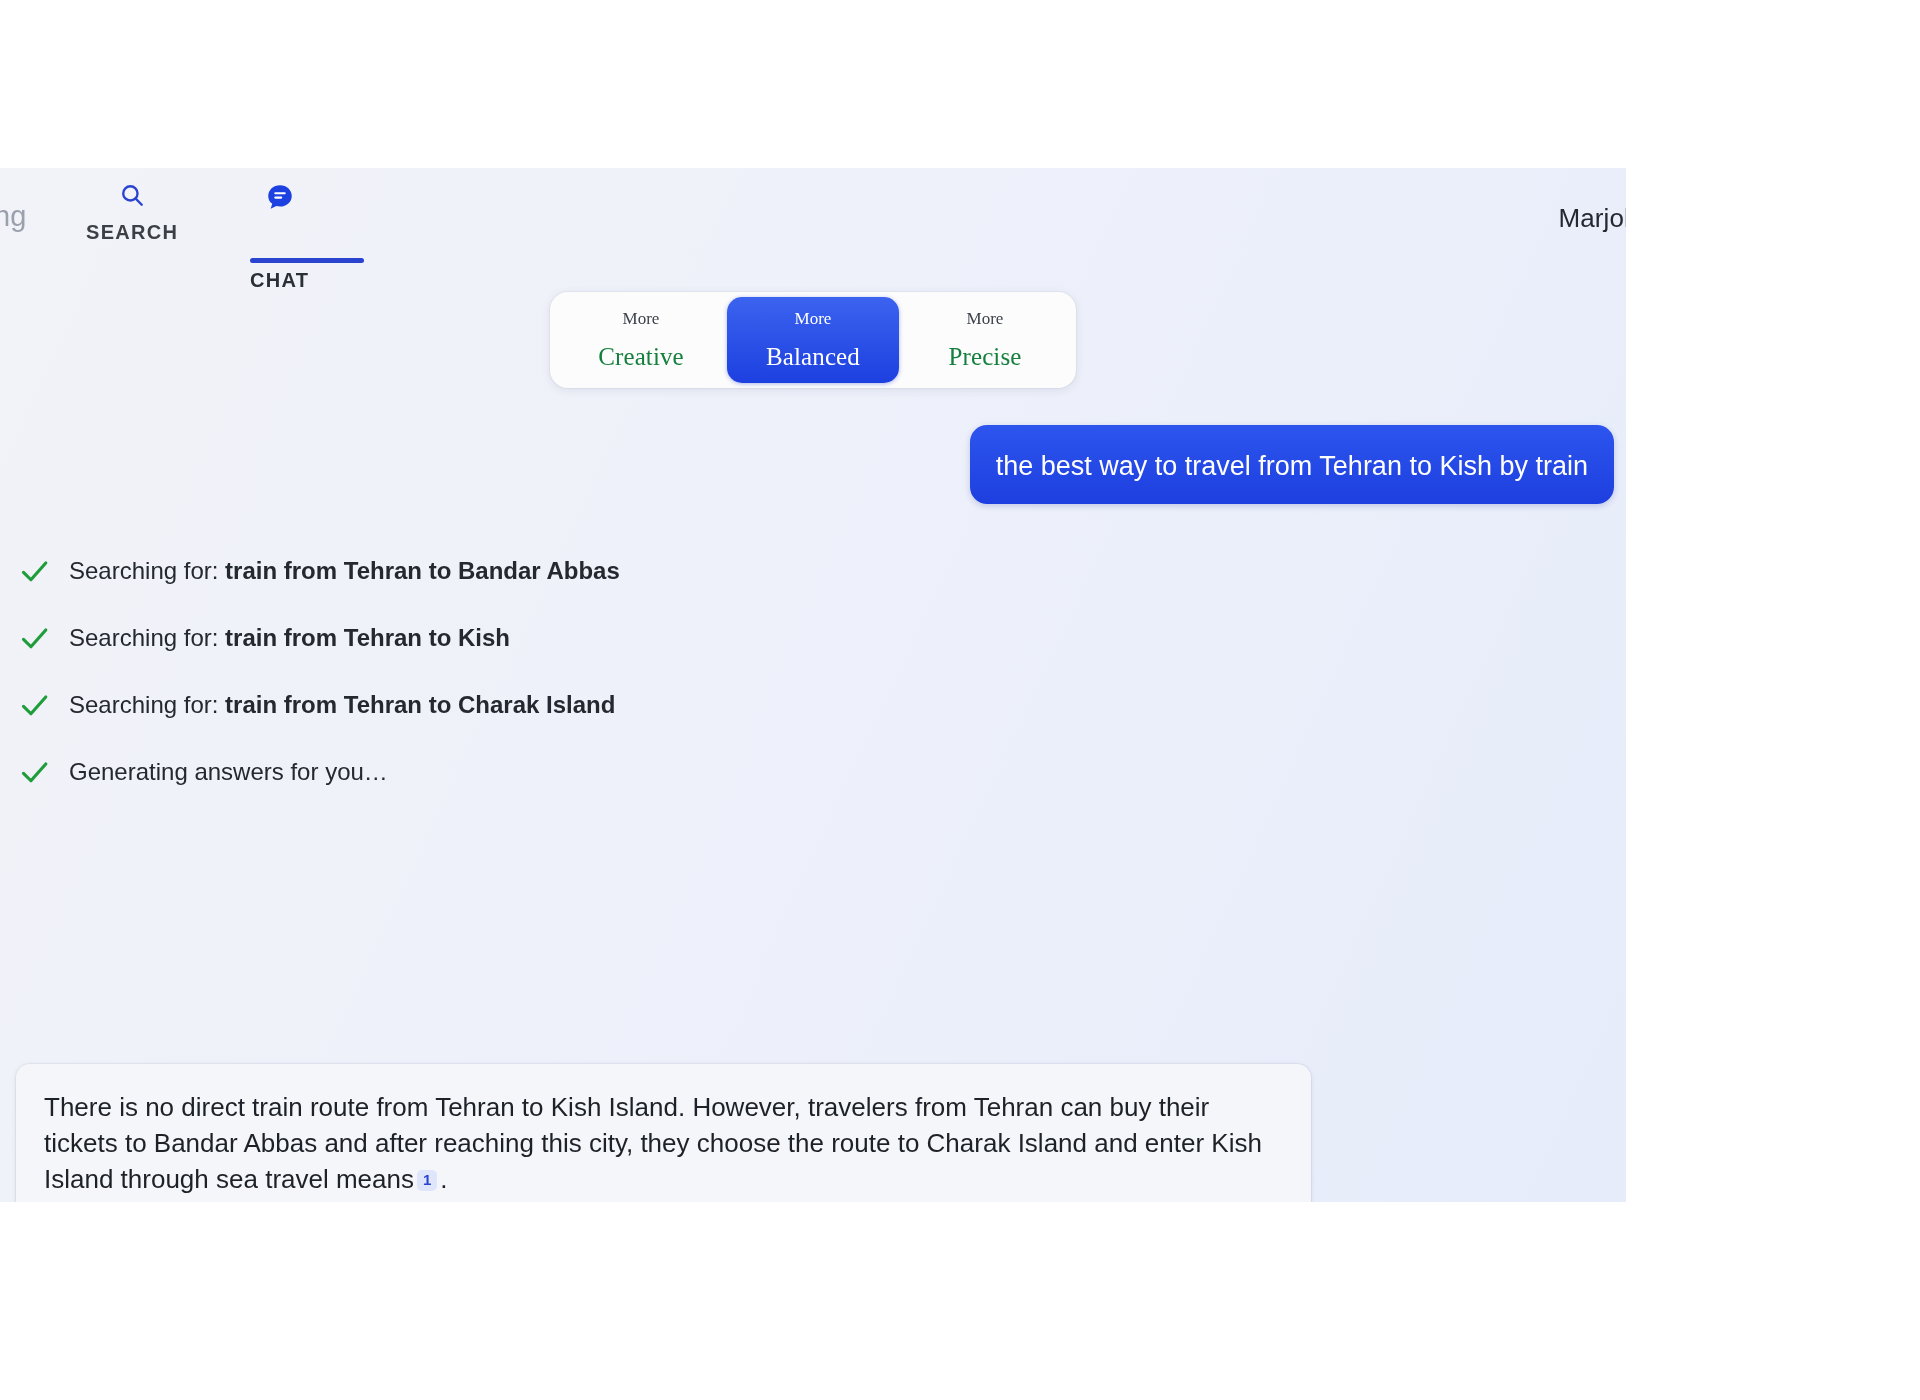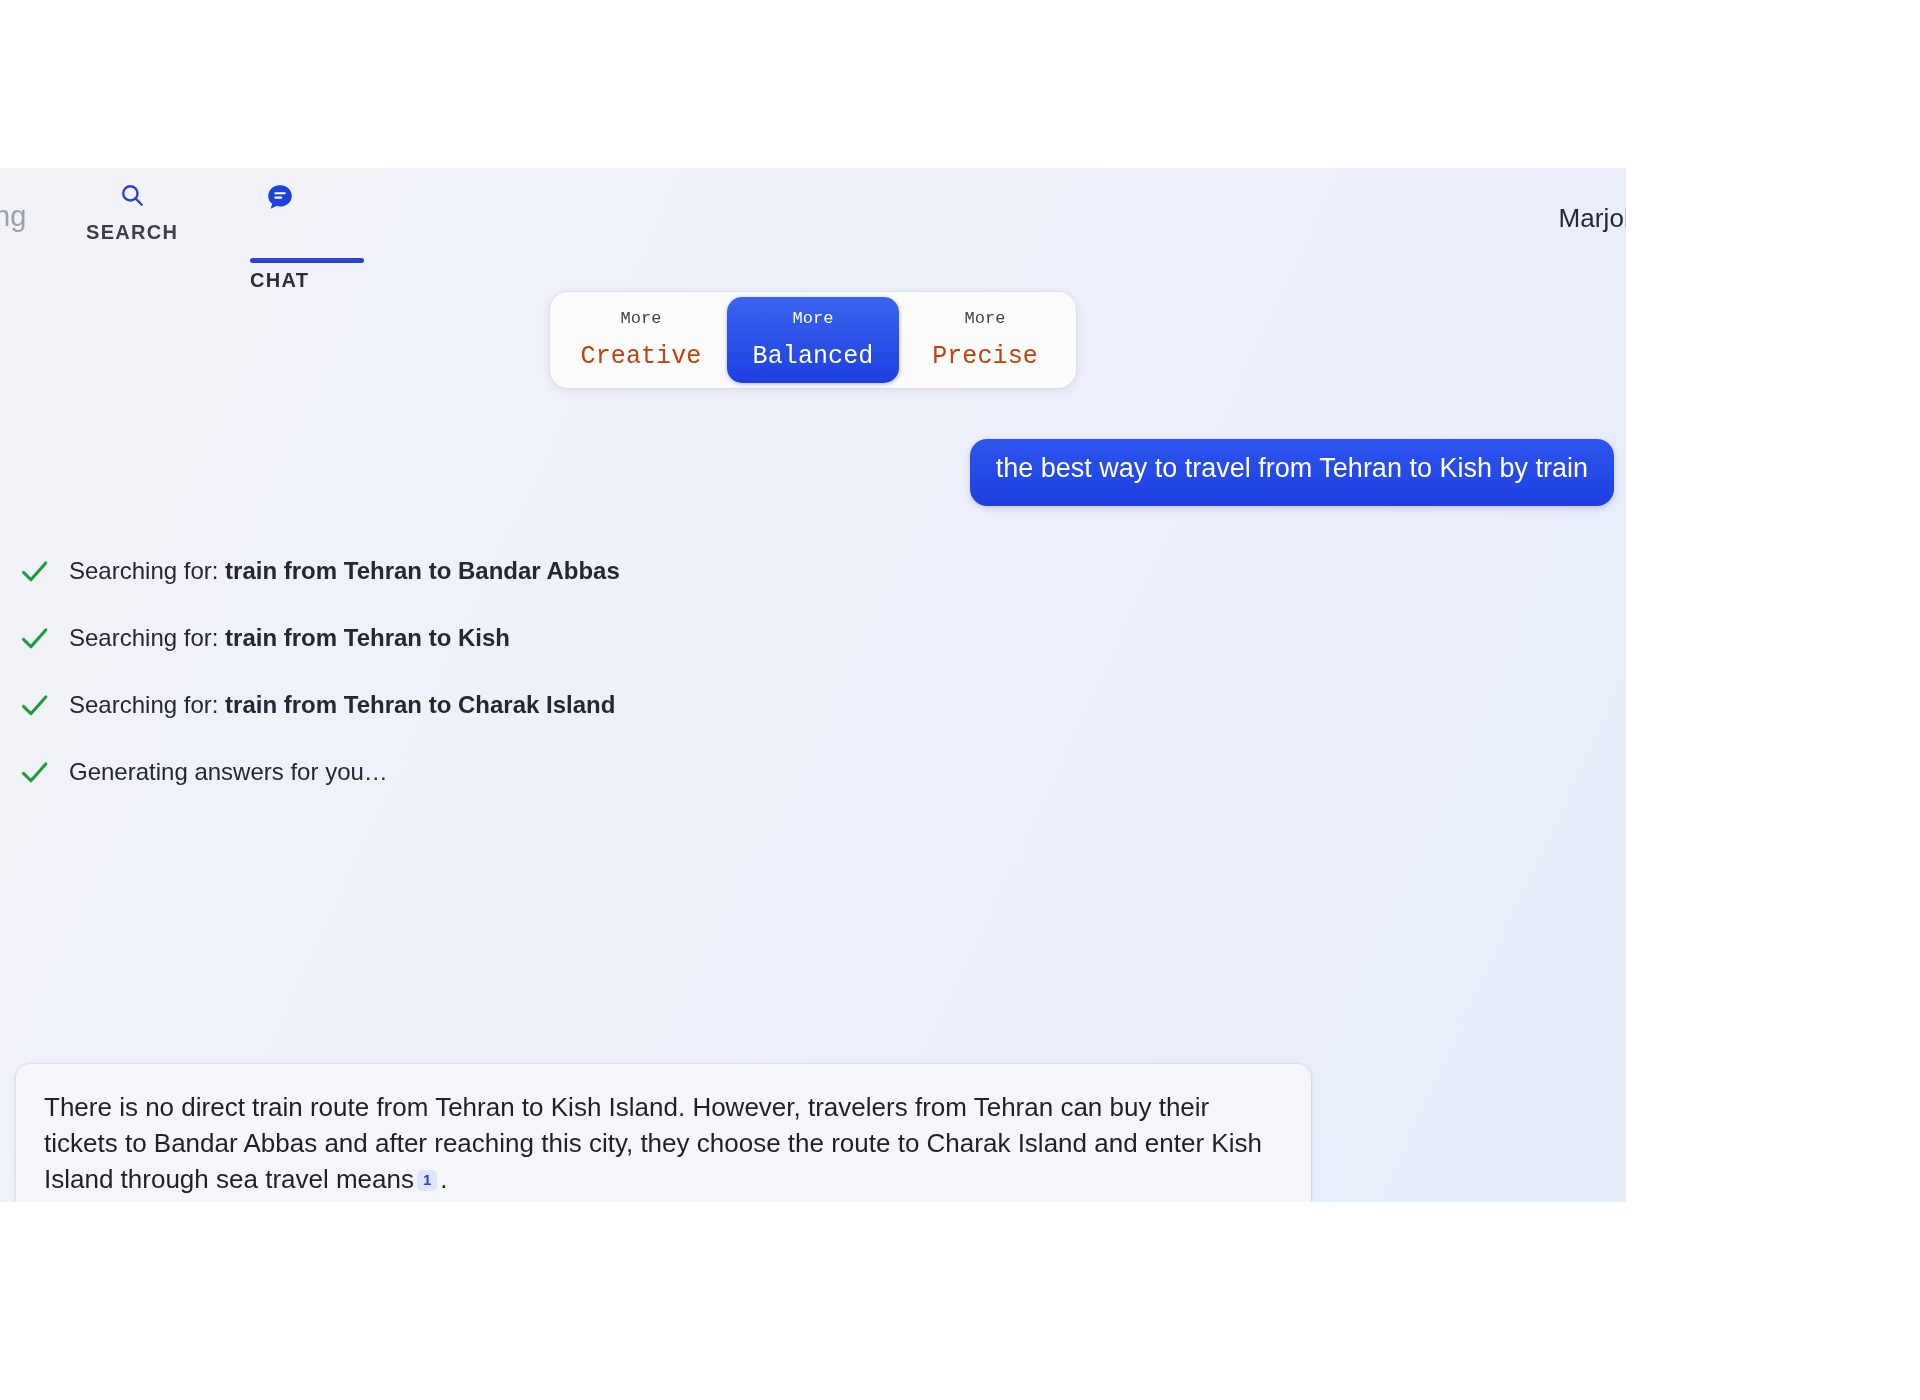--- a/index.html
+++ b/index.html
@@ -71,35 +71,35 @@
   #tone {
     position: absolute; left: 50%; transform: translateX(-50%); top: 124px;
     background: #fcfcfd; border-radius: 18px;
     box-shadow: 0 2px 10px rgba(40,50,90,.10), 0 0 0 1px rgba(120,130,160,.07);
     padding: 5px; display: flex; align-items: stretch;
   }
   .tone-btn {
     width: 172px; height: 86px; border-radius: 15px;
     display: flex; flex-direction: column; align-items: center; justify-content: center;
     gap: 14px; cursor: pointer; background: transparent; border: none;
-    font-family: Liberation Mono, monospace;
+    font-family: Liberation Serif, serif;
   }
   .tone-btn .small { font-size: 17px; color: #3d424b; font-weight: 400; }
-  .tone-btn .big   { font-size: 25px; color: #c2410c; font-weight: 400; letter-spacing: .1px; }
+  .tone-btn .big   { font-size: 25px; color: #15803d; font-weight: 400; letter-spacing: .1px; }
   .tone-btn.active { background: linear-gradient(180deg,#3b63ef 0%, #1d40e0 100%);
                      box-shadow: 0 1px 4px rgba(25,50,200,.35); }
   .tone-btn.active .small, .tone-btn.active .big { color: #ffffff; }
 
   
   #user-bubble {
-    position: absolute; right: 12px; top: 271px;
+    position: absolute; right: 12px; top: 257px;
     max-width: 660px;
     background: linear-gradient(180deg,#2d55ee 0%, #1d3fdf 100%);
     color: #fff; font-size: 27px; line-height: 1.2;
-    padding: 13px 26px 22px 26px;
+    padding: 25px 26px 22px 26px;
     border-radius: 17px;
     box-shadow: 0 2px 6px rgba(30,50,160,.22);
     white-space: nowrap;
   }
 
   
   #steps { position: absolute; left: 18px; top: 370px; width: 900px; }
   .step {
     display: flex; align-items: center; gap: 18px; height: 67px;
   }

